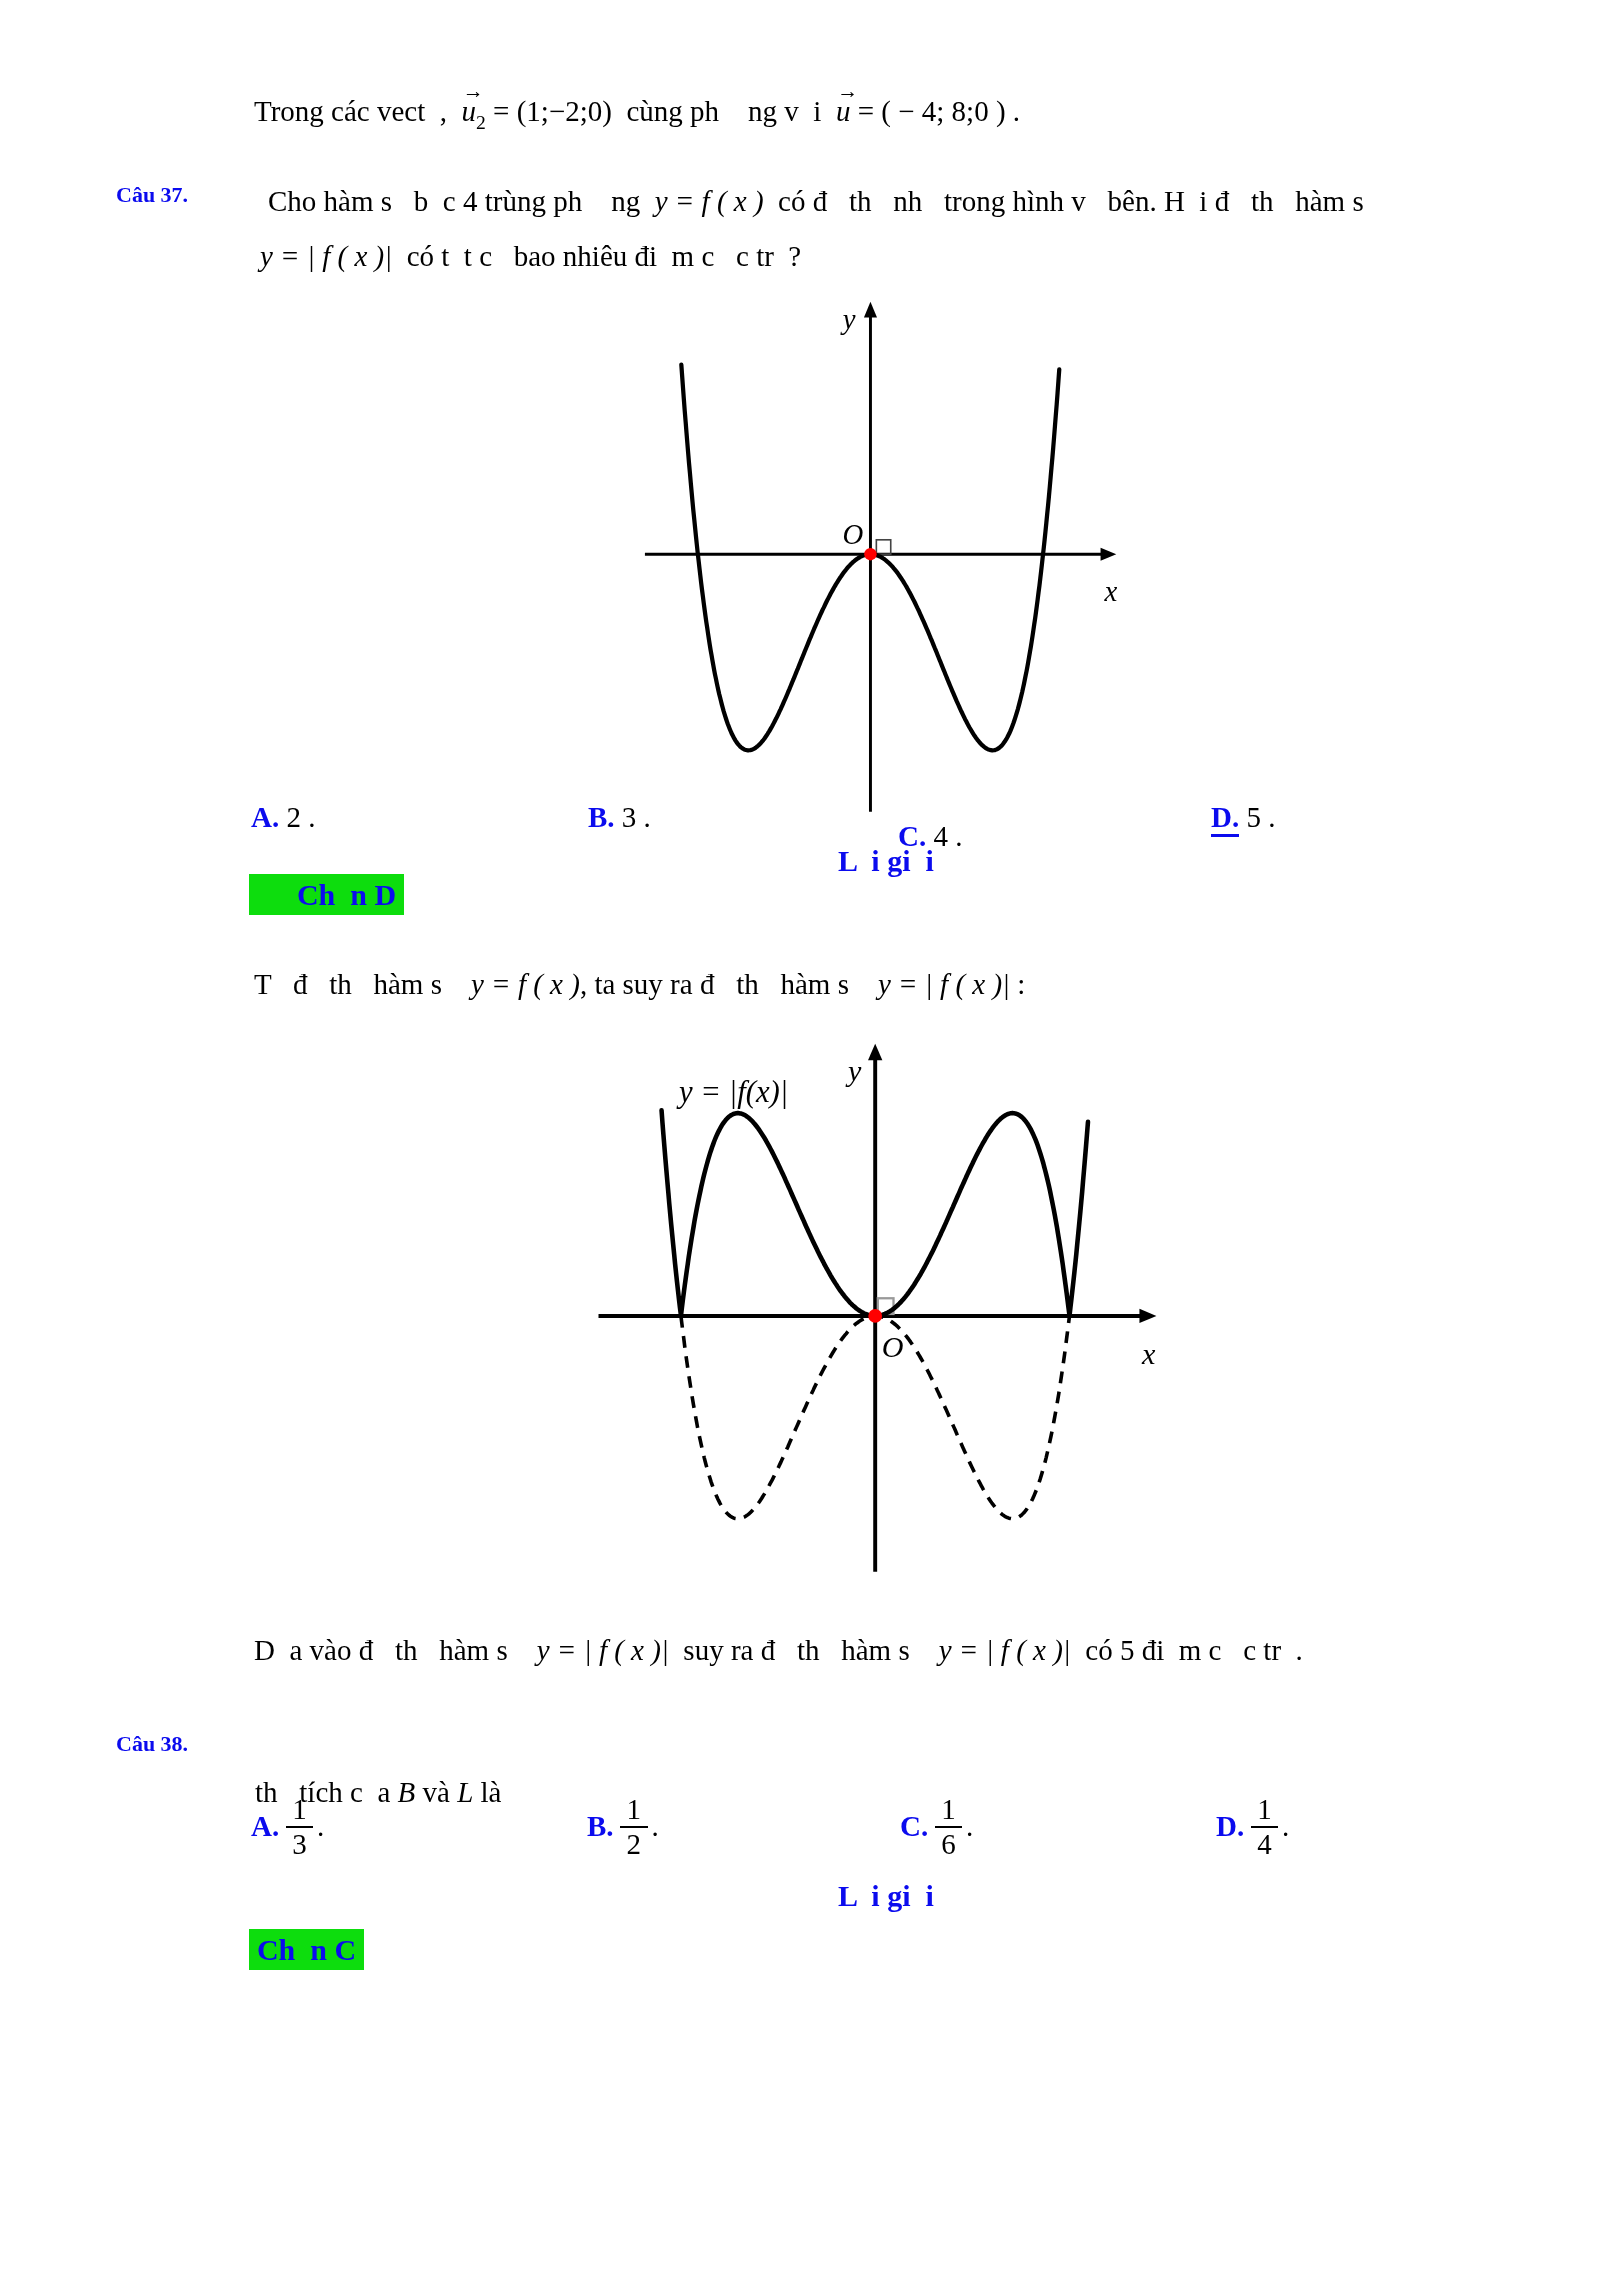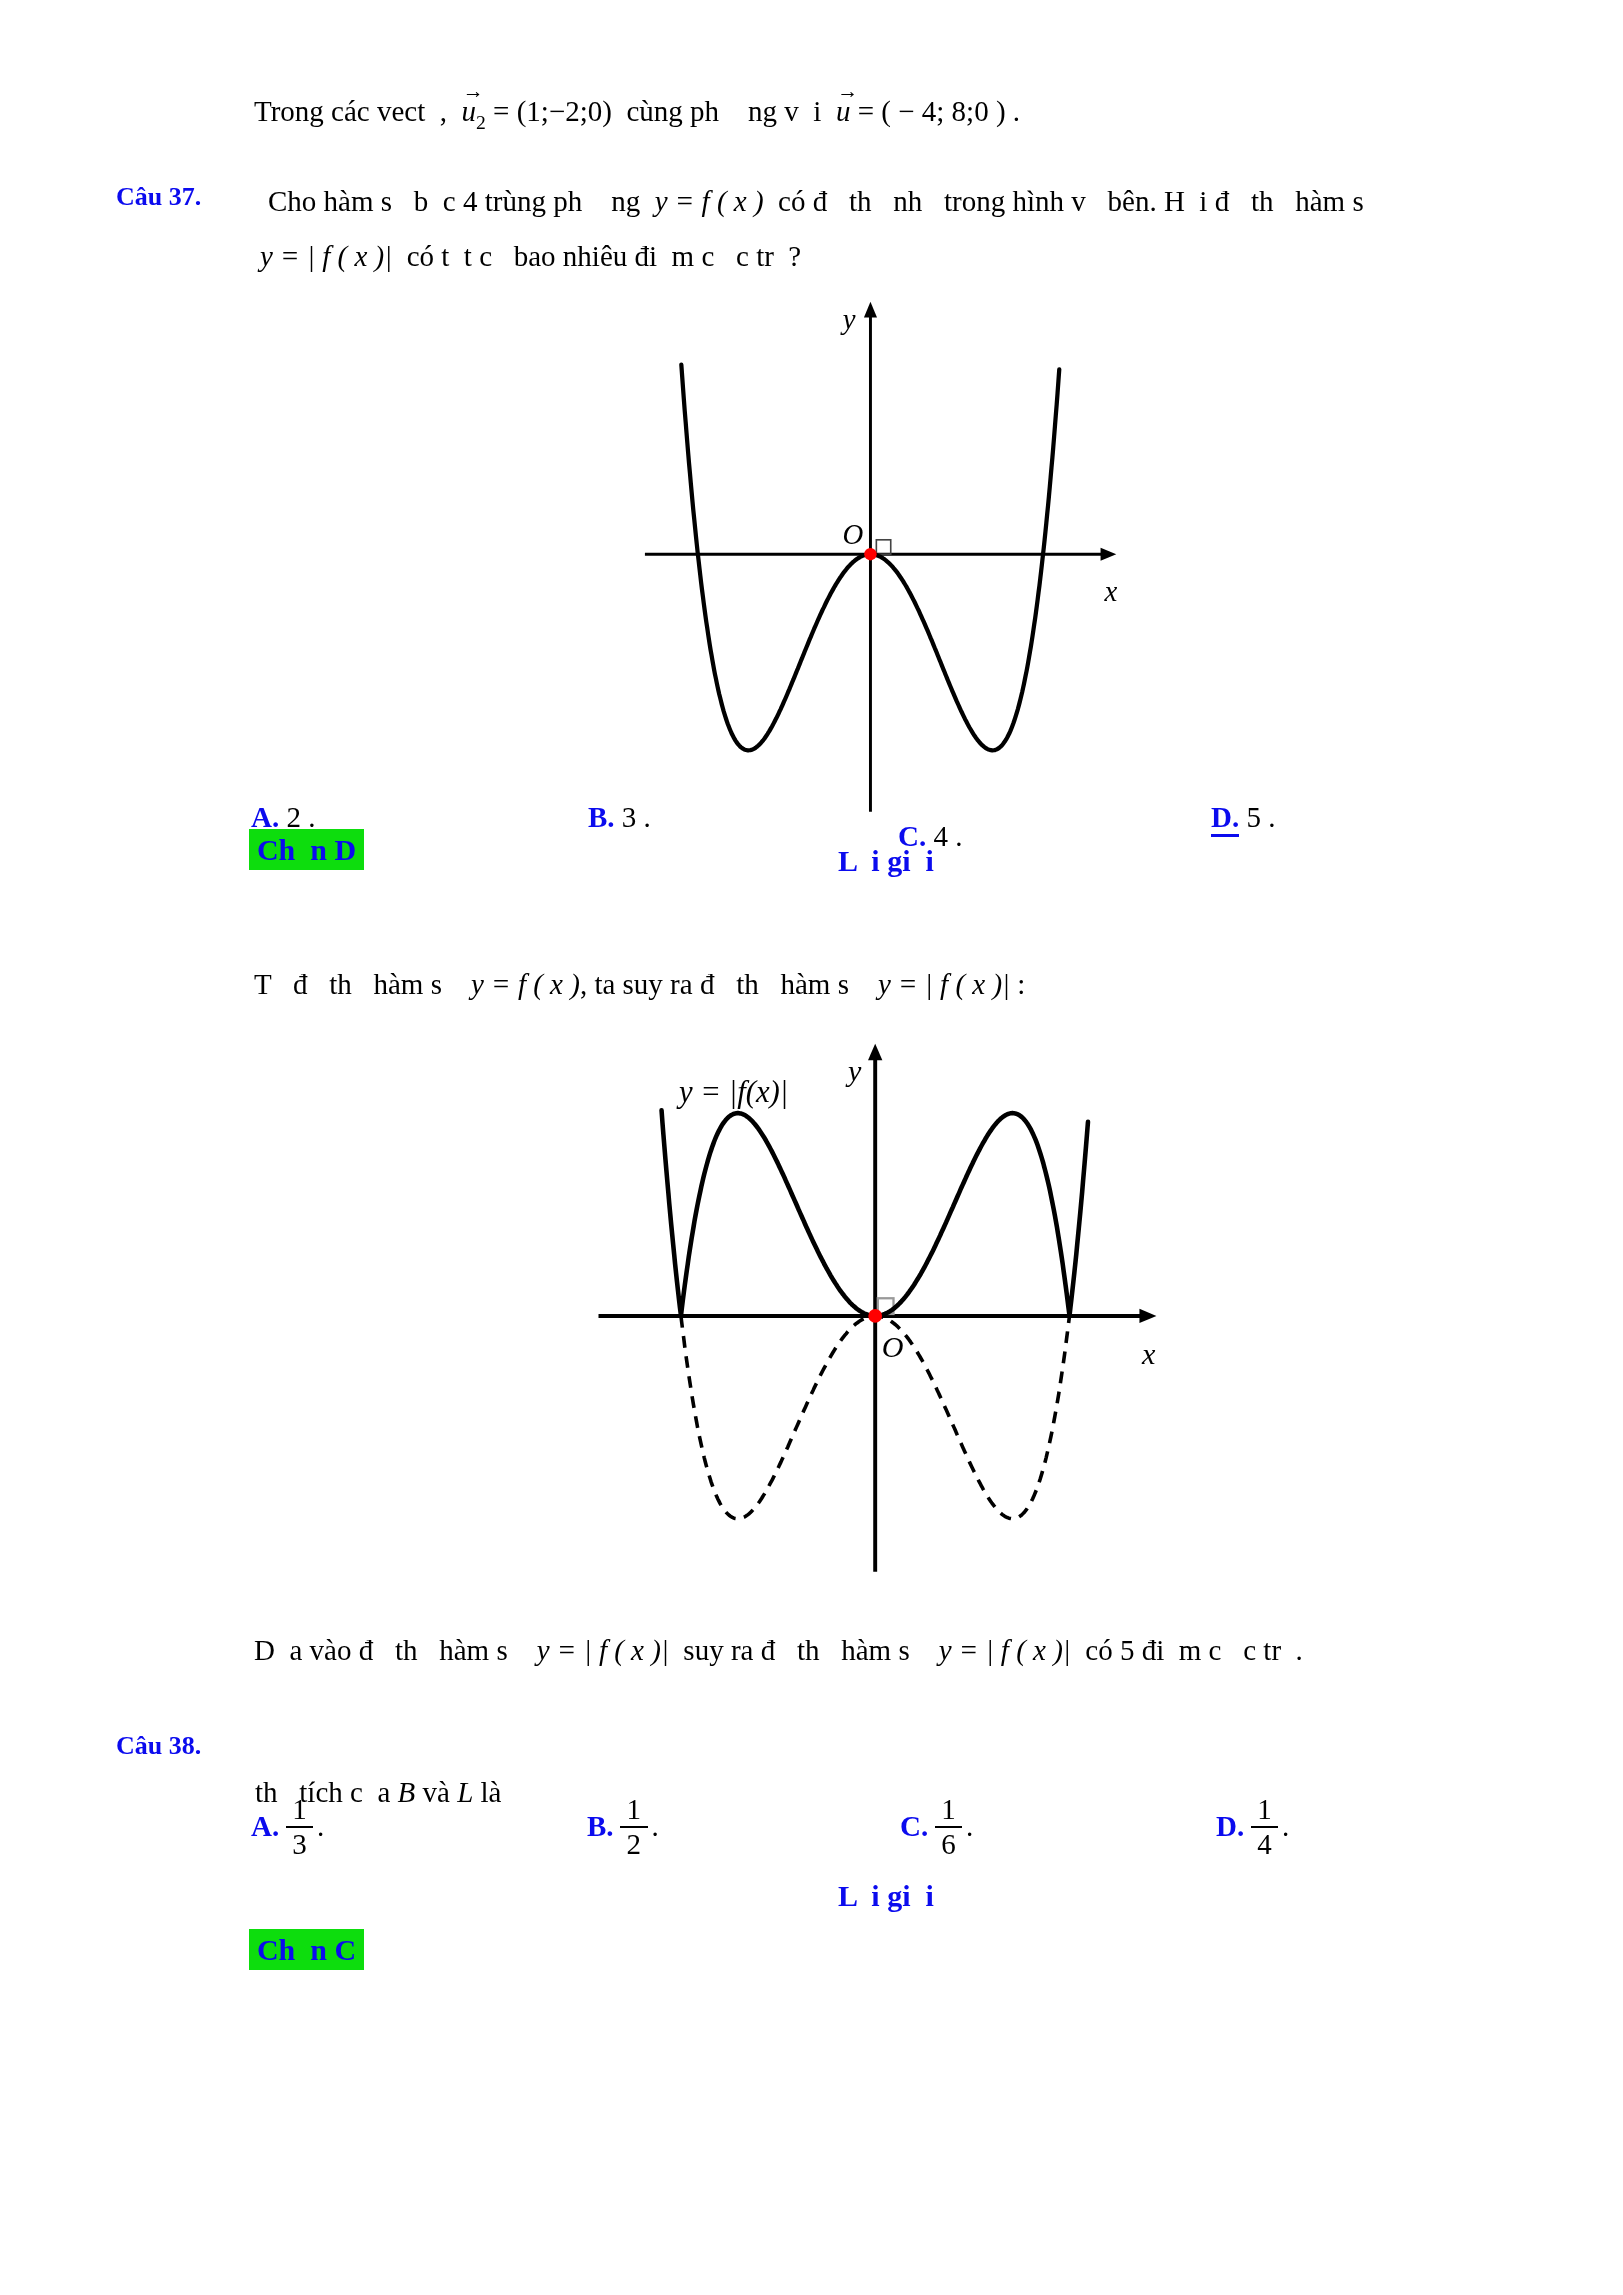--- a/index.html
+++ b/index.html
@@ -1,21 +1,21 @@
 <!DOCTYPE html>
 <html style="font-size:10.5px"><head>
 <meta charset="utf-8">
 <style>
   html,body{margin:0;padding:0;background:#ffffff;}
   #page{position:relative;width:1621px;height:2295px;background:#ffffff;overflow:hidden;
         font-family:"Liberation Serif","DejaVu Serif",serif;color:#000;}
   .abs{position:absolute;}
   .line{font-size:29px;line-height:38px;white-space:pre-wrap;}
   .m{font-style:italic;}
-  .qlabel{font-size:26px;font-weight:bold;color:#0b0bee;white-space:pre;}
+  .qlabel{font-size:22px;font-weight:bold;color:#0b0bee;white-space:pre;}
   .heading{font-size:30px;font-weight:bold;color:#0b0bee;white-space:pre;}
   .choice-box{background:#0ddd0d;color:#0b0bee;font-weight:bold;font-size:30px;
               width:115px;height:41px;line-height:41px;text-align:center;white-space:pre;}
   .opt{position:absolute;font-size:29px;white-space:pre;}
   .opt .letter{font-weight:bold;color:#0b0bee;}
   .opt .underline{border-bottom:3.9px solid #0b0bee;padding-bottom:0.7px;}
   .opt .val{color:#000;}
   .fopt{position:absolute;display:flex;align-items:center;font-size:29px;}
   .fopt .letter{font-weight:bold;color:#0b0bee;margin-right:6.5px;white-space:pre;}
   .frac{display:inline-block;text-align:center;vertical-align:middle;line-height:1.05;}
@@ -54,21 +54,21 @@
 
   <div class="abs" style="left:0;top:801px;height:39px;width:1623px;">
     <span class="opt" style="left:251px;"><span class="letter">A.</span> <span class="val">2 .</span></span>
     <span class="opt" style="left:588px;"><span class="letter">B.</span> <span class="val">3 .</span></span>
     <span class="opt" style="left:898px;margin-top:19px;"><span class="letter">C.</span> <span class="val">4 .</span></span>
     <span class="opt" style="left:1211px;"><span class="letter underline">D.</span> <span class="val">5 .</span></span>
   </div>
 
   <div class="abs heading" style="left:838px;top:844px;">L  i gi  i</div>
 
-  <div class="abs choice-box" style="left:249px;top:829px;">Ch  n D</div>
+  <div class="abs choice-box" style="left:249px;top:874px;padding-left:40px;">Ch  n D</div>
 
   <div class="abs line" style="left:254px;top:965px;width:1243px;"><span>T   đ   th   hàm s    </span><span class="m">y = f ( x )</span><span>, ta suy ra đ   th   hàm s    </span><span class="m">y = | f ( x )|</span><span> :</span></div>
 
   <svg id="svg-g2" style="left:582px;top:1034px;" width="589" height="556" viewBox="0 0 900 850">
     <line x1="25" y1="431" x2="864" y2="431" stroke="#000" stroke-width="6"></line>
     <polygon points="878,431 852,420 852,442" fill="#000"></polygon>
     <line x1="448" y1="822" x2="448" y2="30" stroke="#000" stroke-width="6"></line>
     <polygon points="448,15 437,40 459,40" fill="#000"></polygon>
     <rect x="452" y="404" width="24" height="24" fill="none" stroke="#999" stroke-width="3.5"></rect>
     <polyline id="curve-dash" fill="none" stroke="#000" stroke-width="5.5" stroke-dasharray="18 13" stroke-linejoin="round" points="151.0,431.0 152.5,443.2 154.0,455.2 155.5,466.8 156.9,478.2 158.4,489.2 159.9,500.0 161.4,510.4 162.9,520.6 164.4,530.5 165.9,540.1 167.3,549.5 168.8,558.5 170.3,567.3 171.8,575.9 173.3,584.2 174.8,592.2 176.2,600.0 177.7,607.5 179.2,614.8 180.7,621.8 182.2,628.6 183.7,635.2 185.2,641.5 186.6,647.6 188.1,653.5 189.6,659.2 191.1,664.6 192.6,669.8 194.1,674.8 195.6,679.6 197.0,684.2 198.5,688.6 200.0,692.8 201.5,696.8 203.0,700.5 204.5,704.1 205.9,707.6 207.4,710.8 208.9,713.8 210.4,716.7 211.9,719.4 213.4,721.9 214.9,724.2 216.3,726.4 217.8,728.4 219.3,730.3 220.8,732.0 222.3,733.5 223.8,734.9 225.3,736.2 226.7,737.2 228.2,738.2 229.7,739.0 231.2,739.7 232.7,740.2 234.2,740.6 235.6,740.8 237.1,741.0 238.6,741.0 240.1,740.9 241.6,740.6 243.1,740.3 244.6,739.8 246.0,739.2 247.5,738.6 249.0,737.8 250.5,736.9 252.0,735.9 253.5,734.8 255.0,733.6 256.4,732.3 257.9,730.9 259.4,729.4 260.9,727.8 262.4,726.2 263.9,724.4 265.3,722.6 266.8,720.7 268.3,718.7 269.8,716.7 271.3,714.6 272.8,712.4 274.3,710.1 275.7,707.8 277.2,705.4 278.7,703.0 280.2,700.5 281.7,697.9 283.2,695.3 284.7,692.6 286.1,689.9 287.6,687.1 289.1,684.3 290.6,681.5 292.1,678.6 293.6,675.6 295.0,672.7 296.5,669.6 298.0,666.6 299.5,663.5 301.0,660.4 302.5,657.2 304.0,654.1 305.4,650.9 306.9,647.7 308.4,644.4 309.9,641.1 311.4,637.9 312.9,634.6 314.4,631.3 315.8,627.9 317.3,624.6 318.8,621.2 320.3,617.9 321.8,614.5 323.3,611.2 324.7,607.8 326.2,604.4 327.7,601.0 329.2,597.7 330.7,594.3 332.2,590.9 333.7,587.6 335.1,584.2 336.6,580.9 338.1,577.5 339.6,574.2 341.1,570.9 342.6,567.6 344.1,564.3 345.5,561.0 347.0,557.8 348.5,554.5 350.0,551.3 351.5,548.1 353.0,545.0 354.4,541.8 355.9,538.7 357.4,535.6 358.9,532.6 360.4,529.5 361.9,526.5 363.4,523.5 364.8,520.6 366.3,517.7 367.8,514.8 369.3,512.0 370.8,509.2 372.3,506.4 373.8,503.7 375.2,501.0 376.7,498.3 378.2,495.7 379.7,493.1 381.2,490.6 382.7,488.1 384.1,485.7 385.6,483.3 387.1,480.9 388.6,478.6 390.1,476.4 391.6,474.1 393.1,472.0 394.5,469.9 396.0,467.8 397.5,465.8 399.0,463.8 400.5,461.9 402.0,460.1 403.5,458.3 404.9,456.5 406.4,454.8 407.9,453.2 409.4,451.6 410.9,450.1 412.4,448.6 413.8,447.2 415.3,445.8 416.8,444.5 418.3,443.3 419.8,442.1 421.3,441.0 422.8,439.9 424.2,438.9 425.7,437.9 427.2,437.0 428.7,436.2 430.2,435.4 431.7,434.7 433.2,434.1 434.6,433.5 436.1,433.0 437.6,432.5 439.1,432.1 440.6,431.8 442.1,431.5 443.5,431.3 445.0,431.1 446.5,431.0 448.0,431.0 449.5,431.0 451.0,431.1 452.5,431.3 453.9,431.5 455.4,431.8 456.9,432.1 458.4,432.5 459.9,433.0 461.4,433.5 462.9,434.1 464.3,434.7 465.8,435.4 467.3,436.2 468.8,437.0 470.3,437.9 471.8,438.9 473.2,439.9 474.7,441.0 476.2,442.1 477.7,443.3 479.2,444.5 480.7,445.8 482.2,447.2 483.6,448.6 485.1,450.1 486.6,451.6 488.1,453.2 489.6,454.8 491.1,456.5 492.6,458.3 494.0,460.1 495.5,461.9 497.0,463.8 498.5,465.8 500.0,467.8 501.5,469.9 502.9,472.0 504.4,474.1 505.9,476.4 507.4,478.6 508.9,480.9 510.4,483.3 511.9,485.7 513.3,488.1 514.8,490.6 516.3,493.1 517.8,495.7 519.3,498.3 520.8,501.0 522.3,503.7 523.7,506.4 525.2,509.2 526.7,512.0 528.2,514.8 529.7,517.7 531.2,520.6 532.6,523.5 534.1,526.5 535.6,529.5 537.1,532.6 538.6,535.6 540.1,538.7 541.6,541.8 543.0,545.0 544.5,548.1 546.0,551.3 547.5,554.5 549.0,557.8 550.5,561.0 552.0,564.3 553.4,567.6 554.9,570.9 556.4,574.2 557.9,577.5 559.4,580.9 560.9,584.2 562.3,587.6 563.8,590.9 565.3,594.3 566.8,597.7 568.3,601.0 569.8,604.4 571.3,607.8 572.7,611.2 574.2,614.5 575.7,617.9 577.2,621.2 578.7,624.6 580.2,627.9 581.7,631.3 583.1,634.6 584.6,637.9 586.1,641.1 587.6,644.4 589.1,647.7 590.6,650.9 592.0,654.1 593.5,657.2 595.0,660.4 596.5,663.5 598.0,666.6 599.5,669.6 601.0,672.7 602.4,675.6 603.9,678.6 605.4,681.5 606.9,684.3 608.4,687.1 609.9,689.9 611.4,692.6 612.8,695.3 614.3,697.9 615.8,700.5 617.3,703.0 618.8,705.4 620.3,707.8 621.7,710.1 623.2,712.4 624.7,714.6 626.2,716.7 627.7,718.7 629.2,720.7 630.7,722.6 632.1,724.4 633.6,726.2 635.1,727.8 636.6,729.4 638.1,730.9 639.6,732.3 641.1,733.6 642.5,734.8 644.0,735.9 645.5,736.9 647.0,737.8 648.5,738.6 650.0,739.2 651.4,739.8 652.9,740.3 654.4,740.6 655.9,740.9 657.4,741.0 658.9,741.0 660.4,740.8 661.8,740.6 663.3,740.2 664.8,739.7 666.3,739.0 667.8,738.2 669.3,737.2 670.8,736.2 672.2,734.9 673.7,733.5 675.2,732.0 676.7,730.3 678.2,728.4 679.7,726.4 681.1,724.2 682.6,721.9 684.1,719.4 685.6,716.7 687.1,713.8 688.6,710.8 690.1,707.6 691.5,704.1 693.0,700.5 694.5,696.8 696.0,692.8 697.5,688.6 699.0,684.2 700.5,679.6 701.9,674.8 703.4,669.8 704.9,664.6 706.4,659.2 707.9,653.5 709.4,647.6 710.8,641.5 712.3,635.2 713.8,628.6 715.3,621.8 716.8,614.8 718.3,607.5 719.8,600.0 721.2,592.2 722.7,584.2 724.2,575.9 725.7,567.3 727.2,558.5 728.7,549.5 730.2,540.1 731.6,530.5 733.1,520.6 734.6,510.4 736.1,500.0 737.6,489.2 739.1,478.2 740.5,466.8 742.0,455.2 743.5,443.2 745.0,431.0"></polyline>

